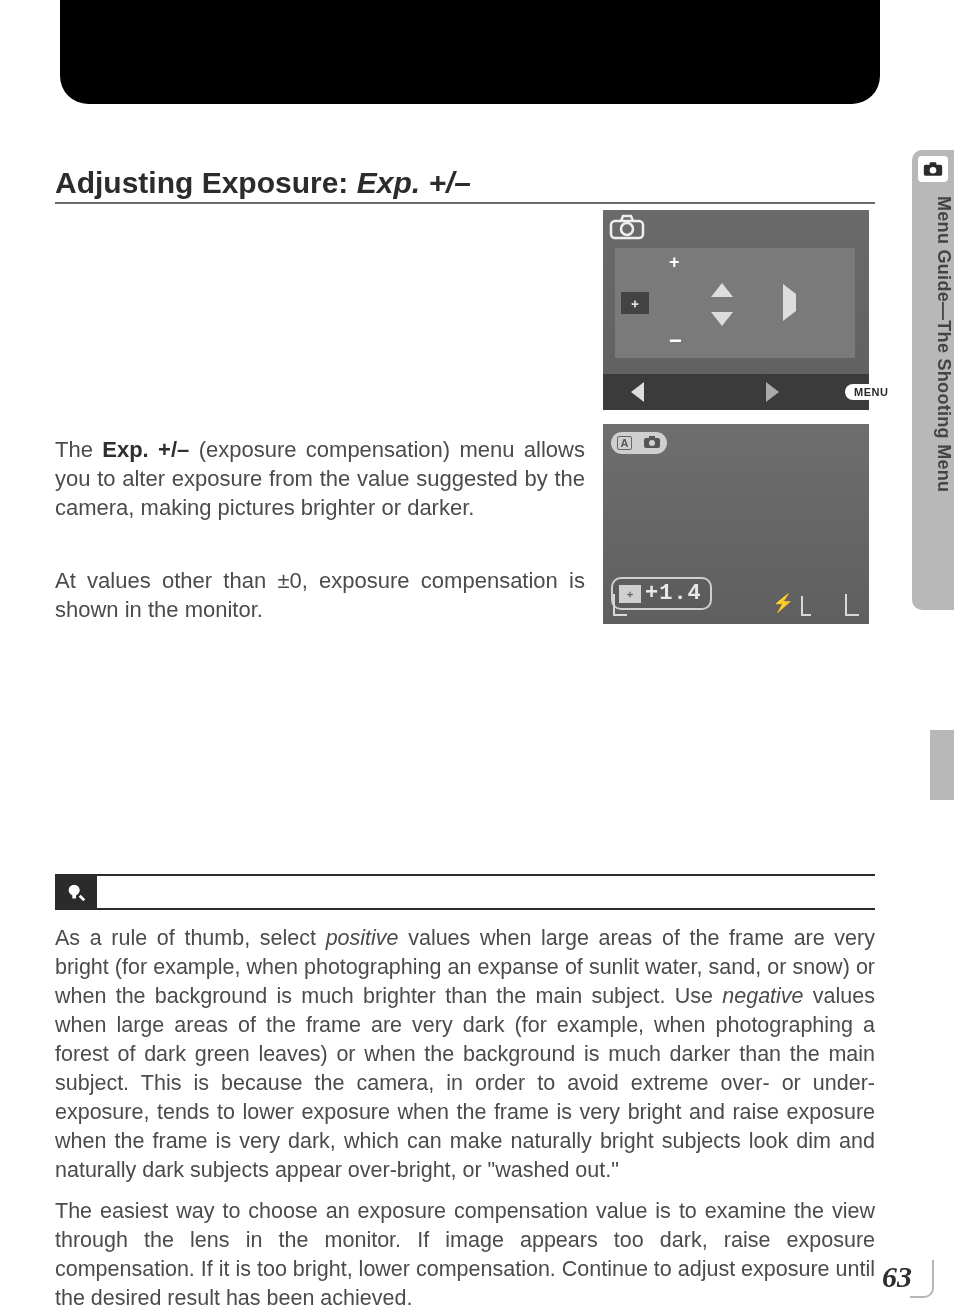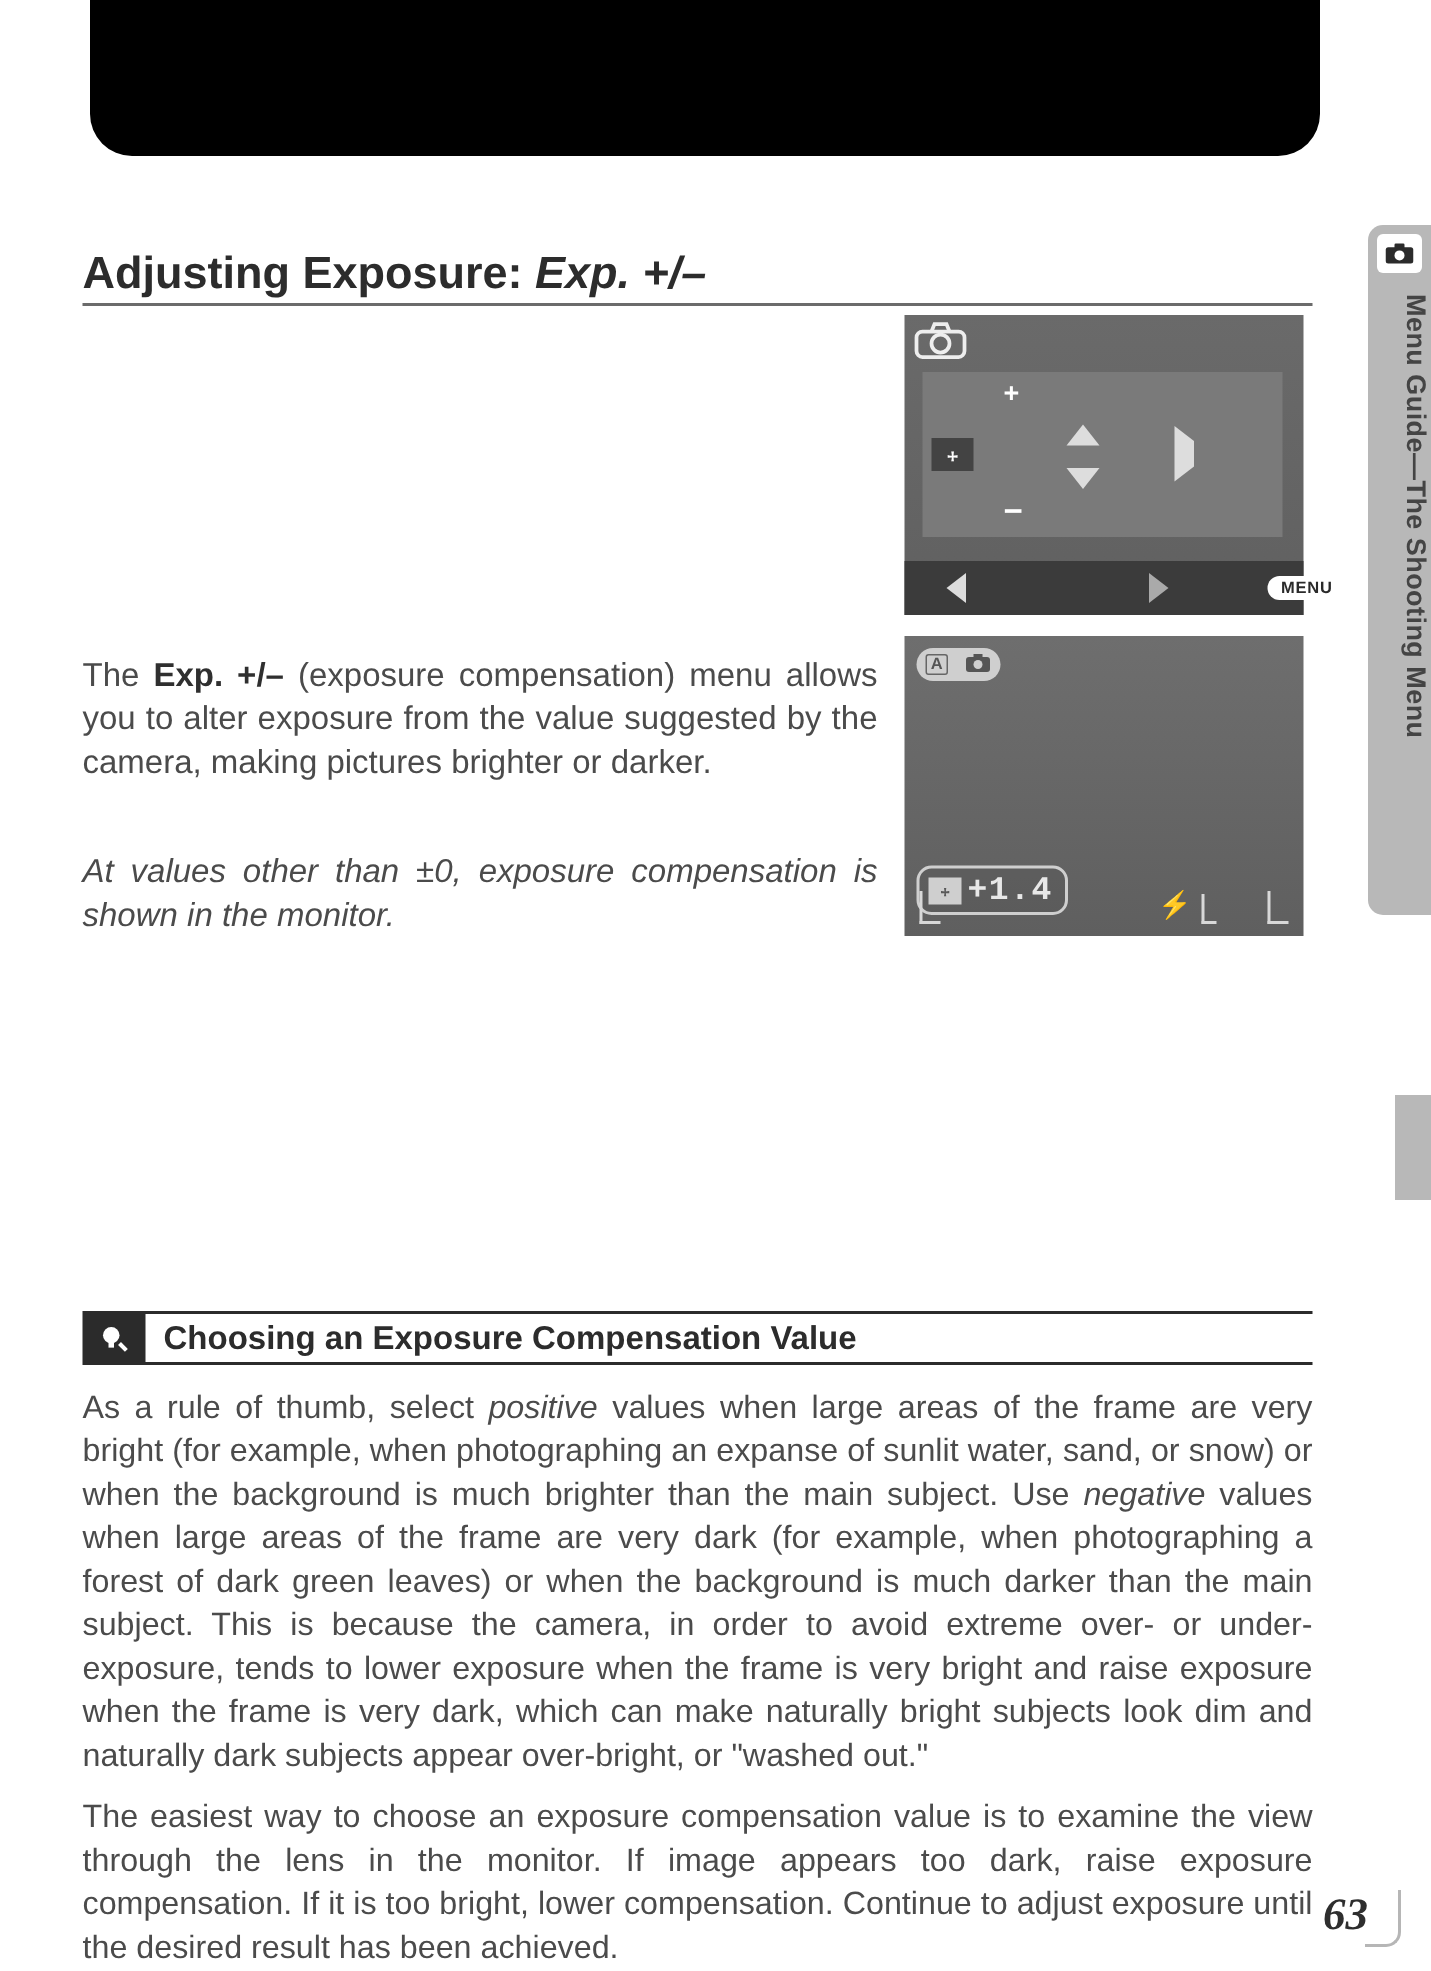--- a/index.html
+++ b/index.html
@@ -152,21 +152,21 @@
     font-family: "Courier New", monospace; font-size:22px; letter-spacing:1px;
     color:#e8e8e8; font-weight:600;
   }
   .fig2 .flash {
     position:absolute; right:74px; bottom:10px; font-size:18px; color:#dcdcdc;
   }
   .fig2 .rbracket2 {
     position:absolute; right:58px; bottom:8px; width:10px; height:20px;
     border-left:2.5px solid #d8d8d8; border-bottom:2.5px solid #d8d8d8;
   }
-  .secondblock { margin-top: 44px; font-style: italic; }
+  .secondblock { margin-top: 44px; }
 
   .tip-section { margin-top: 250px; }
   .tip-head {
     display:flex; align-items:stretch; border-top:2px solid #2b2b2b;
     border-bottom:2px solid #2b2b2b; height:36px;
   }
   .tip-head .badge {
     width:42px; background:#2b2b2b; display:flex; align-items:center; justify-content:center;
   }
   .tip-head .badge svg { width:22px; height:22px; }
@@ -272,21 +272,20 @@
 
   <div class="tip-section">
     <div class="tip-head">
       <div class="badge">
         <svg viewBox="0 0 24 24">
           <circle cx="10" cy="10" r="6" fill="#fff"></circle>
           <rect x="8" y="15" width="4" height="4" fill="#fff"></rect>
           <path d="M16 16 L21 21" stroke="#fff" stroke-width="3"></path>
         </svg>
       </div>
-      <div class="title">Choosing an Exposure Compensation Value</div>
     </div>
     <div class="tip-body">
       <p>As a rule of thumb, select <i>positive</i> values when large areas of the frame are very bright (for example, when photographing an expanse of sunlit water, sand, or snow) or when the background is much brighter than the main subject.  Use <i>negative</i> values when large areas of the frame are very dark (for example, when photographing a forest of dark green leaves) or when the background is much darker than the main subject.  This is because the camera, in order to avoid extreme over- or under-exposure, tends to lower exposure when the frame is very bright and raise exposure when the frame is very dark, which can make naturally bright subjects look dim and naturally dark subjects appear over-bright, or "washed out."</p>
       <p>The easiest way to choose an exposure compensation value is to examine the view through the lens in the monitor.  If image appears too dark, raise exposure compensation.  If it is too bright, lower compensation.  Continue to adjust exposure until the desired result has been achieved.</p>
     </div>
   </div>
 </div>
 
 <div class="pagenum">63</div>
 <div class="page-corner"></div>

